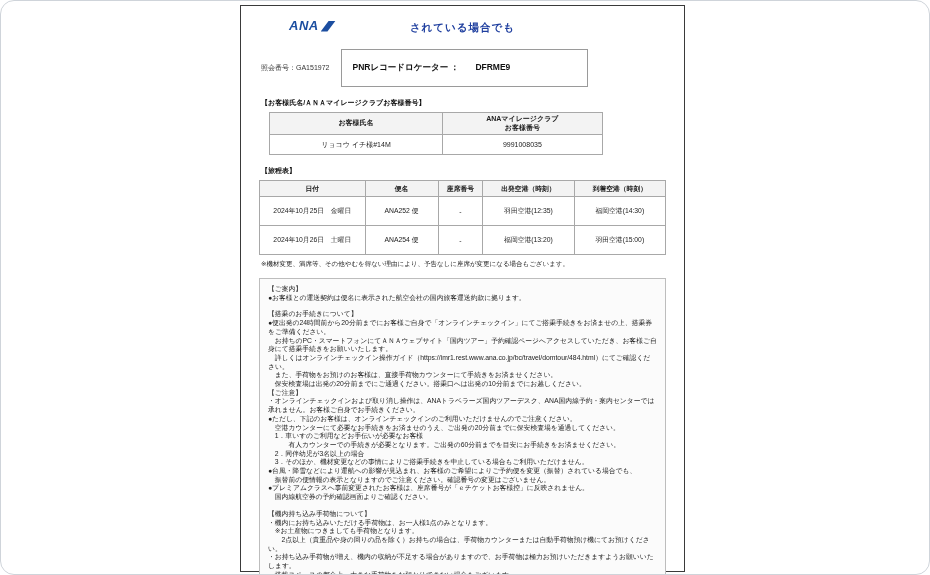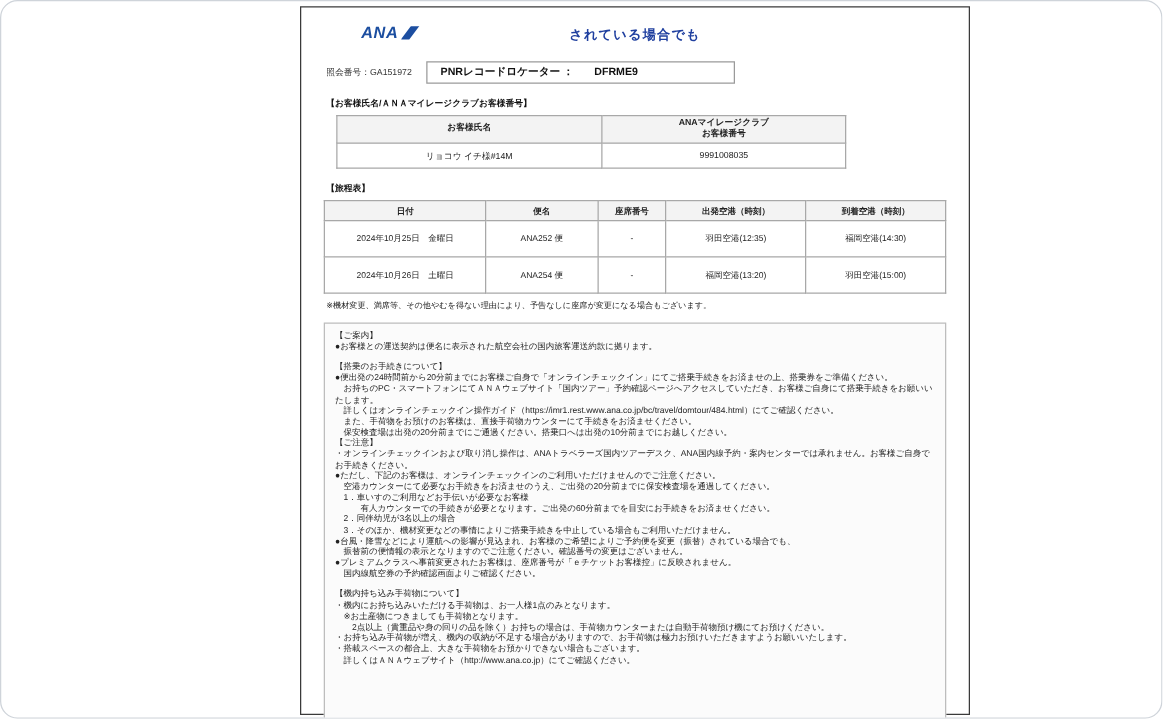--- a/index.html
+++ b/index.html
@@ -2,35 +2,35 @@
 <html><head>
 <meta charset="utf-8">
 <style>
   html,body{margin:0;padding:0;background:#fff;}
   .canvas{
     position:relative;width:930px;height:575px;background:#ffffff;
     border:1px solid #cfd4da;border-radius:14px;box-sizing:border-box;
     font-family:"Liberation Sans","DejaVu Sans",sans-serif;overflow:hidden;
   }
   .doc{
-    position:absolute;left:239px;top:4px;width:536px;height:567px;
+    position:absolute;left:239px;top:4px;width:445px;height:567px;
     background:#ffffff;border:1px solid #3a3a3a;box-sizing:border-box;
     padding:10px 18px 8px 18px;color:#222;
   }
   .doc-header{position:relative;height:22px;margin-top:2px;}
   .logo{position:absolute;left:30px;top:0;display:flex;align-items:center;gap:2px;}
   .logo-text{font-size:13px;font-weight:bold;font-style:italic;color:#1c4ea0;letter-spacing:.5px;}
   .logo-mark{display:inline-block;width:15px;height:11px;background:#1c4ea0;
     clip-path:polygon(55% 0,100% 0,45% 100%,0 100%);margin-top:1px;}
   .title{position:absolute;left:0;right:0;top:3px;text-align:center;
     font-size:10.5px;font-weight:bold;color:#1f3f9f;letter-spacing:1px;}
   .ref-row{display:flex;align-items:center;margin-top:9px;}
   .ref{font-size:7px;color:#333;margin-left:2px;}
   .pnr-box{margin-left:12px;border:1px solid #9a9a9a;background:#fff;
-    padding:2px 10px;font-size:8.5px;font-weight:bold;color:#111;min-width:225px;}
+    padding:12px 10px;font-size:8.5px;font-weight:bold;color:#111;min-width:225px;}
   .pnr-val{margin-left:14px;}
   .sec-heading{font-size:7px;font-weight:bold;color:#111;margin-top:11px;margin-bottom:4px;margin-left:2px;}
   table{border-collapse:collapse;}
   .ptable{width:82%;margin-left:10px;font-size:7px;}
   .ptable th,.ptable td{border:1px solid #a8a8a8;text-align:center;color:#222;}
   .ptable th{background:#f3f3f3;font-weight:bold;padding:2px 2px;white-space:pre-line;line-height:8.5px;}
   .ptable td{height:17px;}
   .ftable{width:100%;font-size:6.8px;}
   .ftable th,.ftable td{border:1px solid #a8a8a8;text-align:center;color:#222;}
   .ftable th{background:#f3f3f3;font-weight:bold;height:13px;}

